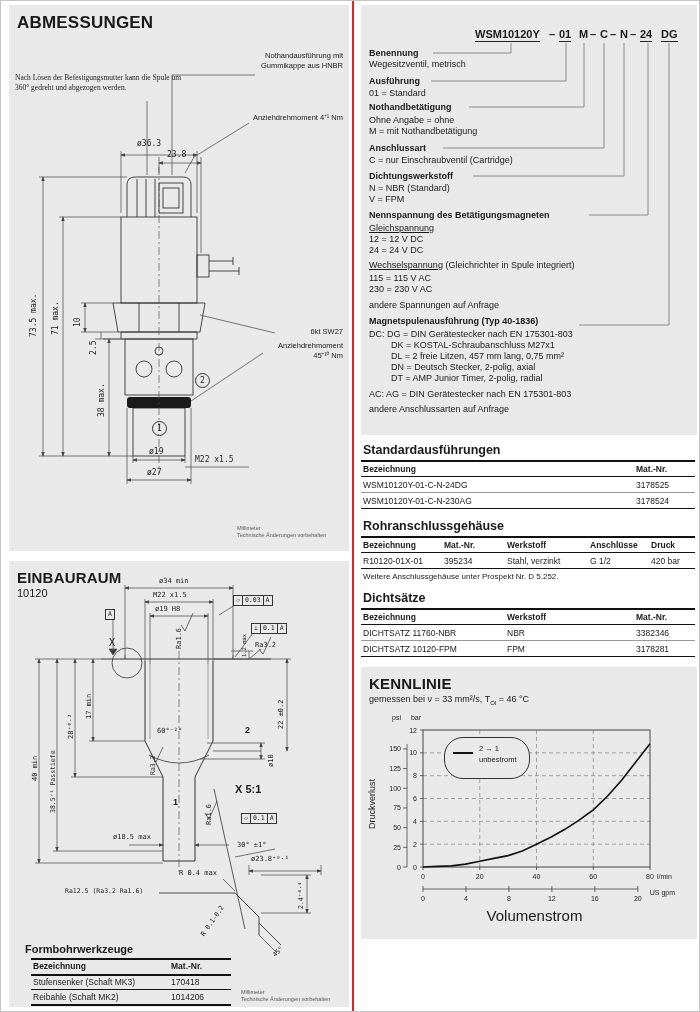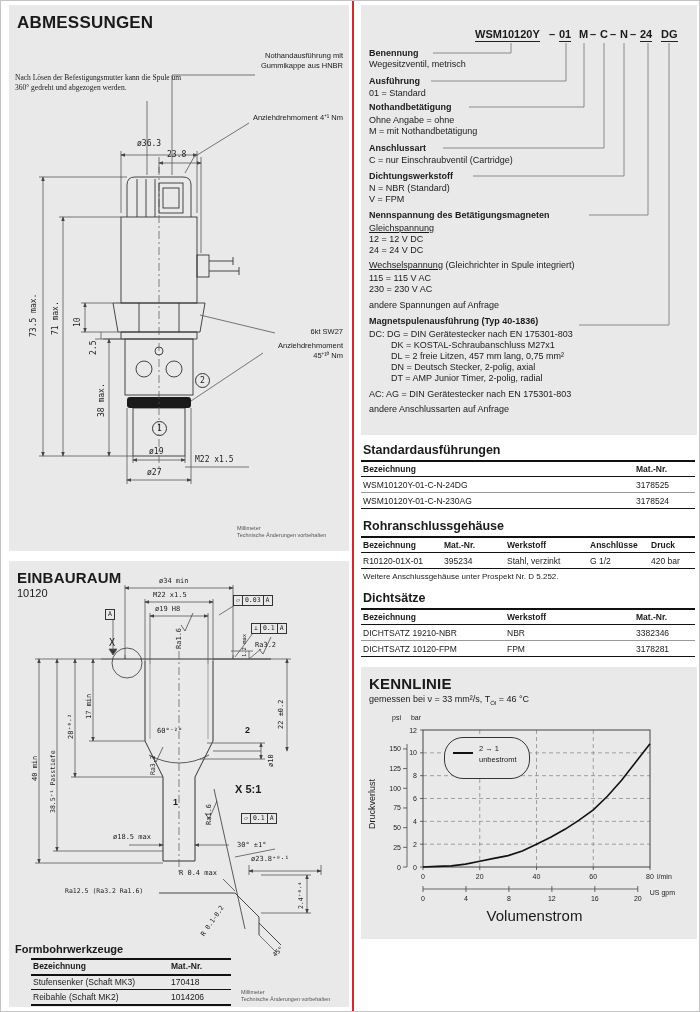--- a/index.html
+++ b/index.html
@@ -225,21 +225,21 @@
       <span>⊥</span>
         <span>0.1</span>
         <span>A</span>
     </span>
     <span class="abs gdt" style="left:232px;top:252px;">
       <span>▱</span>
         <span>0.1</span>
         <span>A</span>
     </span>
 
-    <div class="abs b" style="left:6px;top:382px;font-size:11px;">Formbohrwerkzeuge</div>
+    <div class="abs b" style="left:16px;top:382px;font-size:11px;">Formbohrwerkzeuge</div>
     <div class="ln2" style="left:22px;top:397px;width:200px;"></div>
     <span class="abs t85 b" style="left:24px;top:400px;">Bezeichnung</span>
     <span class="abs t85 b" style="left:162px;top:400px;">Mat.-Nr.</span>
     <div class="ln2" style="left:22px;top:413px;width:200px;"></div>
     <span class="abs t85" style="left:24px;top:416px;">Stufensenker (Schaft MK3)</span>
     <span class="abs t85" style="left:162px;top:416px;">170418</span>
     <div class="ln" style="left:22px;top:428px;width:200px;"></div>
     <span class="abs t85" style="left:24px;top:431px;">Reibahle (Schaft MK2)</span>
     <span class="abs t85" style="left:162px;top:431px;">1014206</span>
     <div class="ln2" style="left:22px;top:443px;width:200px;"></div>
@@ -336,21 +336,21 @@
     <span class="abs t85" style="left:290px;top:121px;">420 bar</span>
     <div class="ln" style="left:0;top:133px;width:334px;"></div>
     <span class="abs" style="left:2px;top:137px;font-size:8px;">Weitere Anschlussgehäuse unter Prospekt Nr. D 5.252.</span>
 
     <div class="abs h3" style="left:2px;top:156px;">Dichtsätze</div>
     <div class="ln2" style="left:0;top:173px;width:334px;"></div>
     <span class="abs t85 b" style="left:2px;top:177px;">Bezeichnung</span>
     <span class="abs t85 b" style="left:146px;top:177px;">Werkstoff</span>
     <span class="abs t85 b" style="left:275px;top:177px;">Mat.-Nr.</span>
     <div class="ln" style="left:0;top:189px;width:334px;"></div>
-    <span class="abs t85" style="left:2px;top:193px;">DICHTSATZ 19210-NBR</span>
+    <span class="abs t85" style="left:2px;top:193px;">DICHTSATZ 11760-NBR</span>
     <span class="abs t85" style="left:146px;top:193px;">NBR</span>
     <span class="abs t85" style="left:275px;top:193px;">3382346</span>
     <div class="ln" style="left:0;top:205px;width:334px;background:#999;"></div>
     <span class="abs t85" style="left:2px;top:209px;">DICHTSATZ 10120-FPM</span>
     <span class="abs t85" style="left:146px;top:209px;">FPM</span>
     <span class="abs t85" style="left:275px;top:209px;">3178281</span>
     <div class="ln" style="left:0;top:221px;width:334px;"></div>
   </div>
 
   <div class="panel" style="left:360px;top:666px;width:336px;height:272px;">

